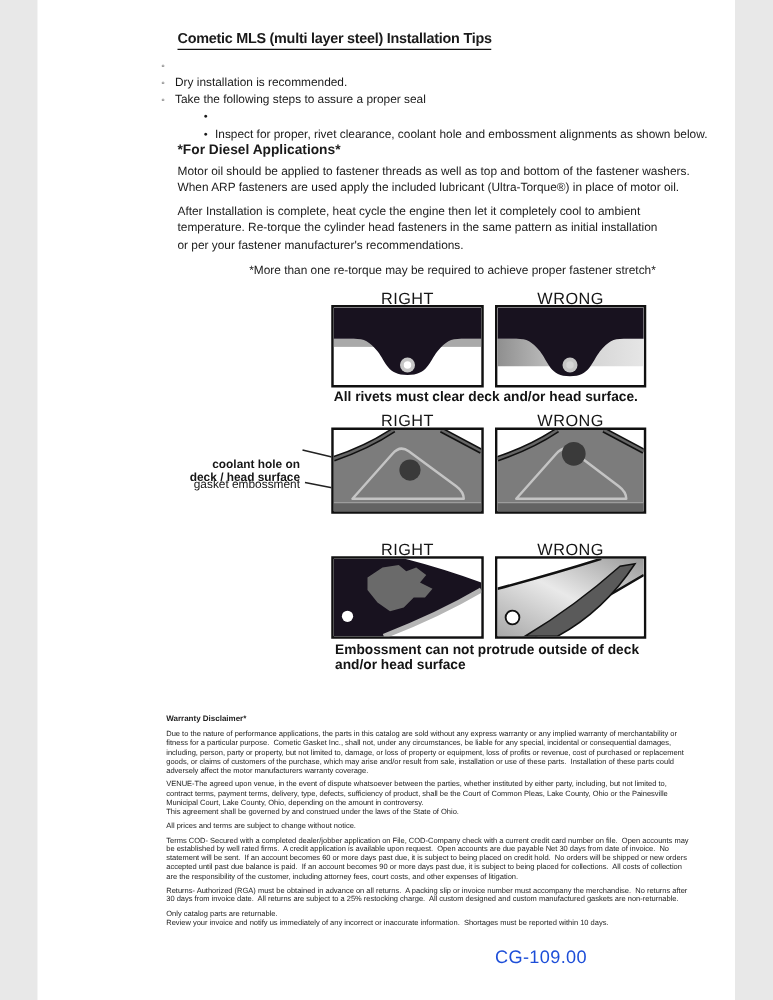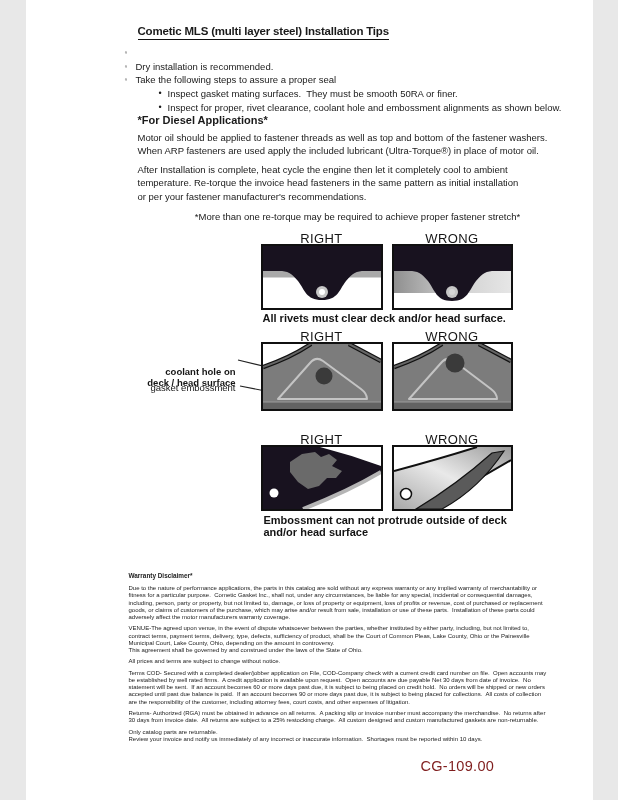--- a/index.html
+++ b/index.html
@@ -1,17 +1,17 @@
 <!DOCTYPE html>
 <html><head>
 <meta charset="utf-8">
 <style>
   html,body{margin:0;padding:0;background:#e8e8e8;}
-  .page{position:relative;width:567px;height:800px;background:#ffffff;margin:0 auto;
-        font-family:"Liberation Sans","DejaVu Sans",sans-serif;color:#1a1a1a;overflow:hidden;}
+  .page{position:relative;width:524px;height:800px;background:#ffffff;margin:0 auto;
+        font-family:"Liberation Sans","DejaVu Sans",sans-serif;color:#1a1a1a;overflow:hidden;padding-left:34px;}
   .abs{position:absolute;}
   .pre{white-space:pre-wrap;}
 
   .title{left:112px;top:25px;font-size:11.5px;font-weight:bold;letter-spacing:-0.2px;
          border-bottom:1.6px solid #111;padding-bottom:2px;display:inline-block;}
 
   .bullets{left:99px;top:46px;font-size:9.5px;line-height:13.7px;}
   .b{display:flex;}
   .b .m{width:11px;flex:0 0 11px;font-size:8px;line-height:13.7px;}
   .b.sub{margin-left:34px;}
@@ -24,21 +24,21 @@
   .box{border:2px solid #101010;box-sizing:border-box;background:#fff;}
   .box svg{display:block;width:100%;height:100%;}
   .cap{font-size:11px;font-weight:bold;color:#131313;line-height:12px;}
 
   .callout{font-size:9.5px;line-height:10.5px;text-align:right;color:#161616;}
 
   .legal{left:103px;top:572px;width:472px;font-size:6px;line-height:7.2px;color:#222;}
   .legal h4{font-size:6.4px;margin:0 0 6px 0;}
   .legal p{margin:0 0 4.2px 0;}
 
-  .pagenum{left:395px;top:758px;font-size:14.5px;letter-spacing:0.3px;color:#7f1d1d;text-align:right;}
+  .pagenum{left:366px;top:758px;font-size:14.5px;letter-spacing:0.3px;color:#1d4ed8;text-align:right;}
 </style>
 </head>
 <body>
 
 <div class="page">
 
   <div class="abs title">Cometic MLS (multi layer steel) Installation Tips</div>
 
   <div class="abs bullets">
     <div class="b">
@@ -47,33 +47,32 @@
     <div class="b">
       <span class="m">◦</span>
       <span class="pre">Dry installation is recommended.</span>
     </div>
     <div class="b">
       <span class="m">◦</span>
       <span class="pre">Take the following steps to assure a proper seal</span>
     </div>
     <div class="b sub">
       <span class="m">•</span>
-      <span class="pre">Inspect gasket mating surfaces.  They must be smooth 50RA or finer.</span>
     </div>
     <div class="b sub">
       <span class="m">•</span>
       <span class="pre">Inspect for proper, rivet clearance, coolant hole and embossment alignments as shown below.</span>
     </div>
   </div>
 
   <div class="abs diesel-h">*For Diesel Applications*</div>
   <div class="abs body-p pre" style="top:131px;">Motor oil should be applied to fastener threads as well as top and bottom of the fastener washers.
 When ARP fasteners are used apply the included lubricant (Ultra-Torque®) in place of motor oil.</div>
   <div class="abs body-p pre" style="top:163px;">After Installation is complete, heat cycle the engine then let it completely cool to ambient
-temperature. Re-torque the invoice head fasteners in the same pattern as initial installation
+temperature. Re-torque the cylinder head fasteners in the same pattern as initial installation
 or per your fastener manufacturer's recommendations.</div>
   <div class="abs body-p pre" style="top:210px;text-align:center;">*More than one re-torque may be required to achieve proper fastener stretch*</div>
 
   <div class="abs lbl" style="left:235px;top:231px;width:122px;">RIGHT</div>
   <div class="abs lbl" style="left:366px;top:231px;width:121px;">WRONG</div>
 
   <div class="abs box" style="left:235px;top:244px;width:122px;height:66px;">
     <svg viewBox="0 0 118 62" preserveAspectRatio="none">
       <rect width="118" height="62" fill="#ffffff"></rect>
       <rect y="25" width="118" height="6.5" fill="#a9a9a9"></rect>

